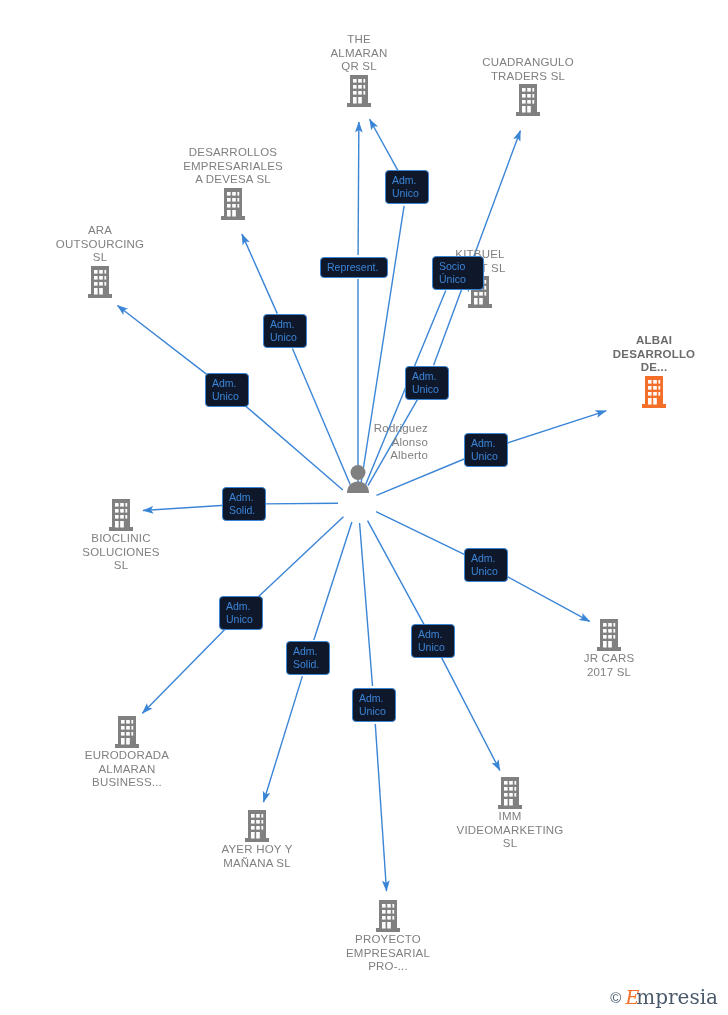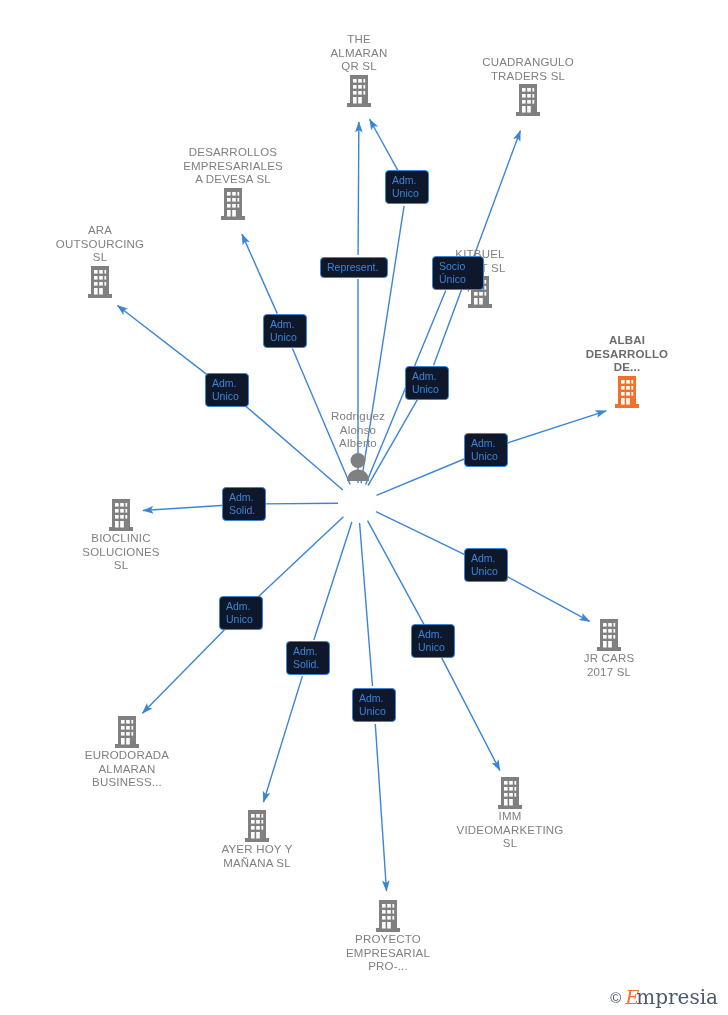--- a/index.html
+++ b/index.html
@@ -247,21 +247,21 @@
           <rect x="9" y="11" width="3.6" height="3.6" fill="#ffffff"></rect>
           <rect x="14.2" y="11" width="3.6" height="3.6" fill="#ffffff"></rect>
           <rect x="19.4" y="11" width="1.8" height="3.6" fill="#ffffff"></rect>
           <rect x="9" y="17" width="3.6" height="3.6" fill="#ffffff"></rect>
           <rect x="14.2" y="17" width="3.6" height="3.6" fill="#ffffff"></rect>
           <rect x="19.4" y="17" width="1.8" height="3.6" fill="#ffffff"></rect>
           <rect x="9" y="23" width="3.6" height="6.5" fill="#ffffff"></rect>
           <rect x="14.2" y="23" width="3.6" height="6.5" fill="#ffffff"></rect>
         </svg>
       </div>
-      <div class="node above" style="left: 627px; top: 334px;">
+      <div class="node above" style="left: 654px; top: 334px;">
         <div class="node-label highlight">ALBAI
 DESARROLLO
 DE...</div>
         <svg class="node-icon" width="30" height="34" viewBox="0 0 30 34">
           <rect x="6" y="1" width="18" height="29" fill="#f4702a"></rect>
           <rect x="3" y="29" width="24" height="4" fill="#f4702a"></rect>
           <rect x="9" y="5" width="3.6" height="3.6" fill="#ffffff"></rect>
           <rect x="14.2" y="5" width="3.6" height="3.6" fill="#ffffff"></rect>
           <rect x="19.4" y="5" width="1.8" height="3.6" fill="#ffffff"></rect>
           <rect x="9" y="11" width="3.6" height="3.6" fill="#ffffff"></rect>
@@ -385,21 +385,21 @@
           <rect x="9" y="17" width="3.6" height="3.6" fill="#ffffff"></rect>
           <rect x="14.2" y="17" width="3.6" height="3.6" fill="#ffffff"></rect>
           <rect x="19.4" y="17" width="1.8" height="3.6" fill="#ffffff"></rect>
           <rect x="9" y="23" width="3.6" height="6.5" fill="#ffffff"></rect>
           <rect x="14.2" y="23" width="3.6" height="6.5" fill="#ffffff"></rect>
         </svg>
         <div class="node-label">PROYECTO
 EMPRESARIAL
 PRO-...</div>
       </div>
-      <div class="node above" style="left: 358px; top: 410px;">
+      <div class="node above" style="left: 358px; top: 422px; text-align: right;">
         <div class="node-label">Rodriguez
 Alonso
 Alberto</div>
         <svg class="node-icon" width="34" height="34" viewBox="0 0 34 34">
           <circle cx="17" cy="9.5" r="7.5" fill="#808080"></circle>
           <path d="M17 18.5c-7 0-11 5-11 11.5h22c0-6.5-4-11.5-11-11.5z" fill="#808080"></path>
         </svg>
       </div>
     </div>
   <div id="badges-layer">

